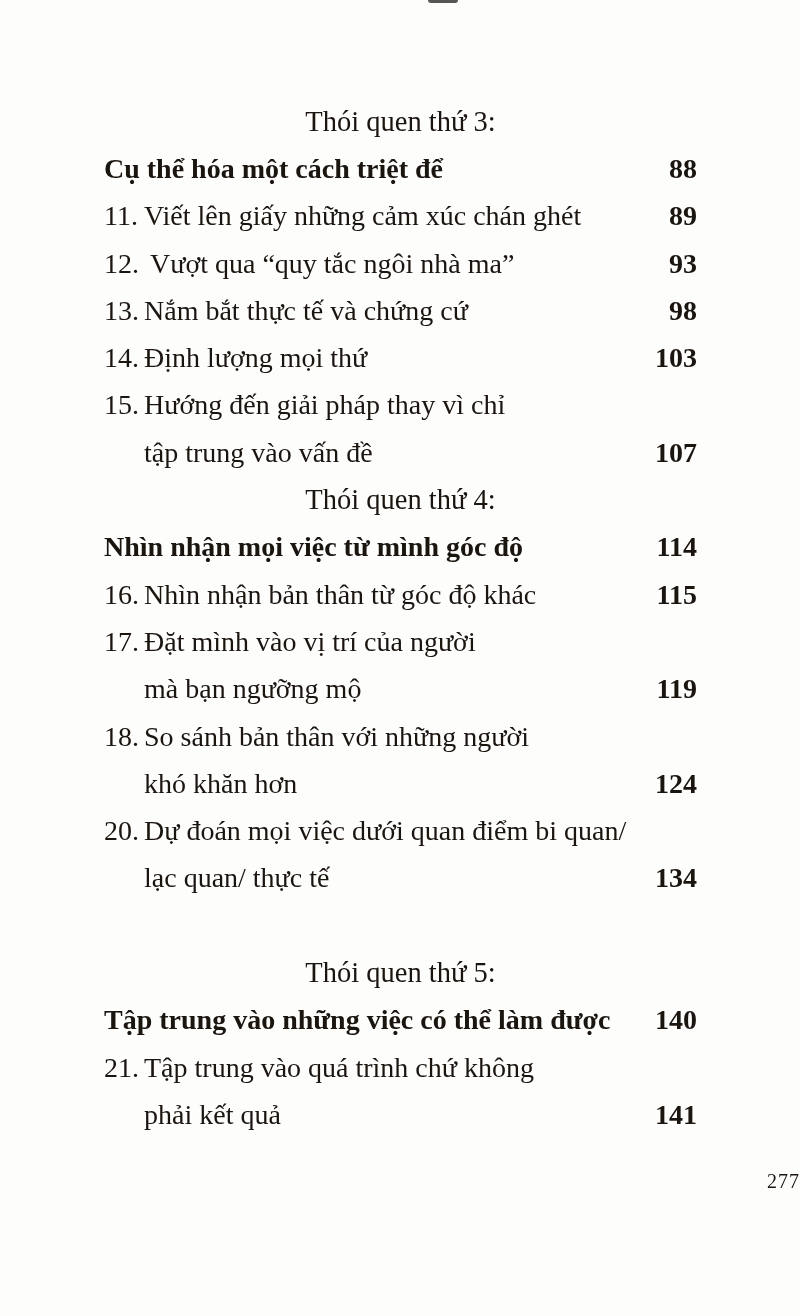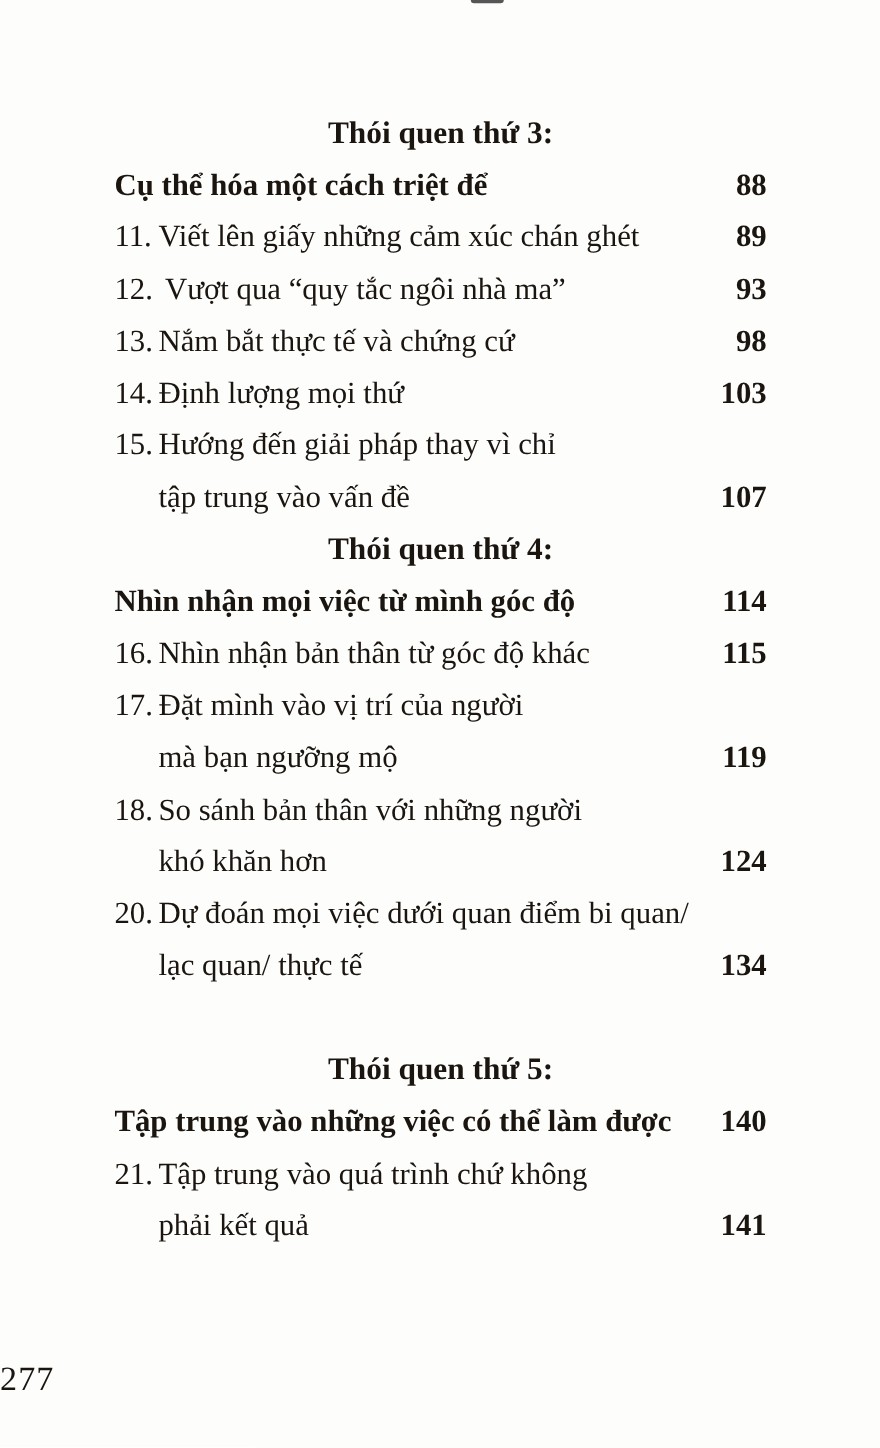--- a/index.html
+++ b/index.html
@@ -35,21 +35,21 @@
   }
   .row {
     height: 47.3px;
     display: flex;
     align-items: center;
     font-size: 28px;
     white-space: nowrap;
   }
   .row.heading {
     justify-content: center;
-    font-weight: 700;
+    font-weight: 400;
     font-size: 28.5px;
   }
   .row.bold .title-text {
     font-weight: 700;
   }
   .row.spacer {
     
   }
   .num {
     flex: 0 0 40px;
@@ -62,25 +62,25 @@
   .row.cont {
     padding-left: 40px;
   }
   .pagenum {
     margin-left: auto;
     font-weight: 700;
     padding-left: 8px;
   }
   .footer {
     position: absolute;
-    top: 1236px;
+    top: 1170px;
     left: 0;
     right: 0;
-    text-align: left;
-    font-size: 31px;
+    text-align: right;
+    font-size: 20px;
     letter-spacing: 1px;
   }
 </style>
 </head>
 <body>
 
 <div class="page">
   <div class="top-mark"></div>
 
   <main class="toc" id="toc-rows">

